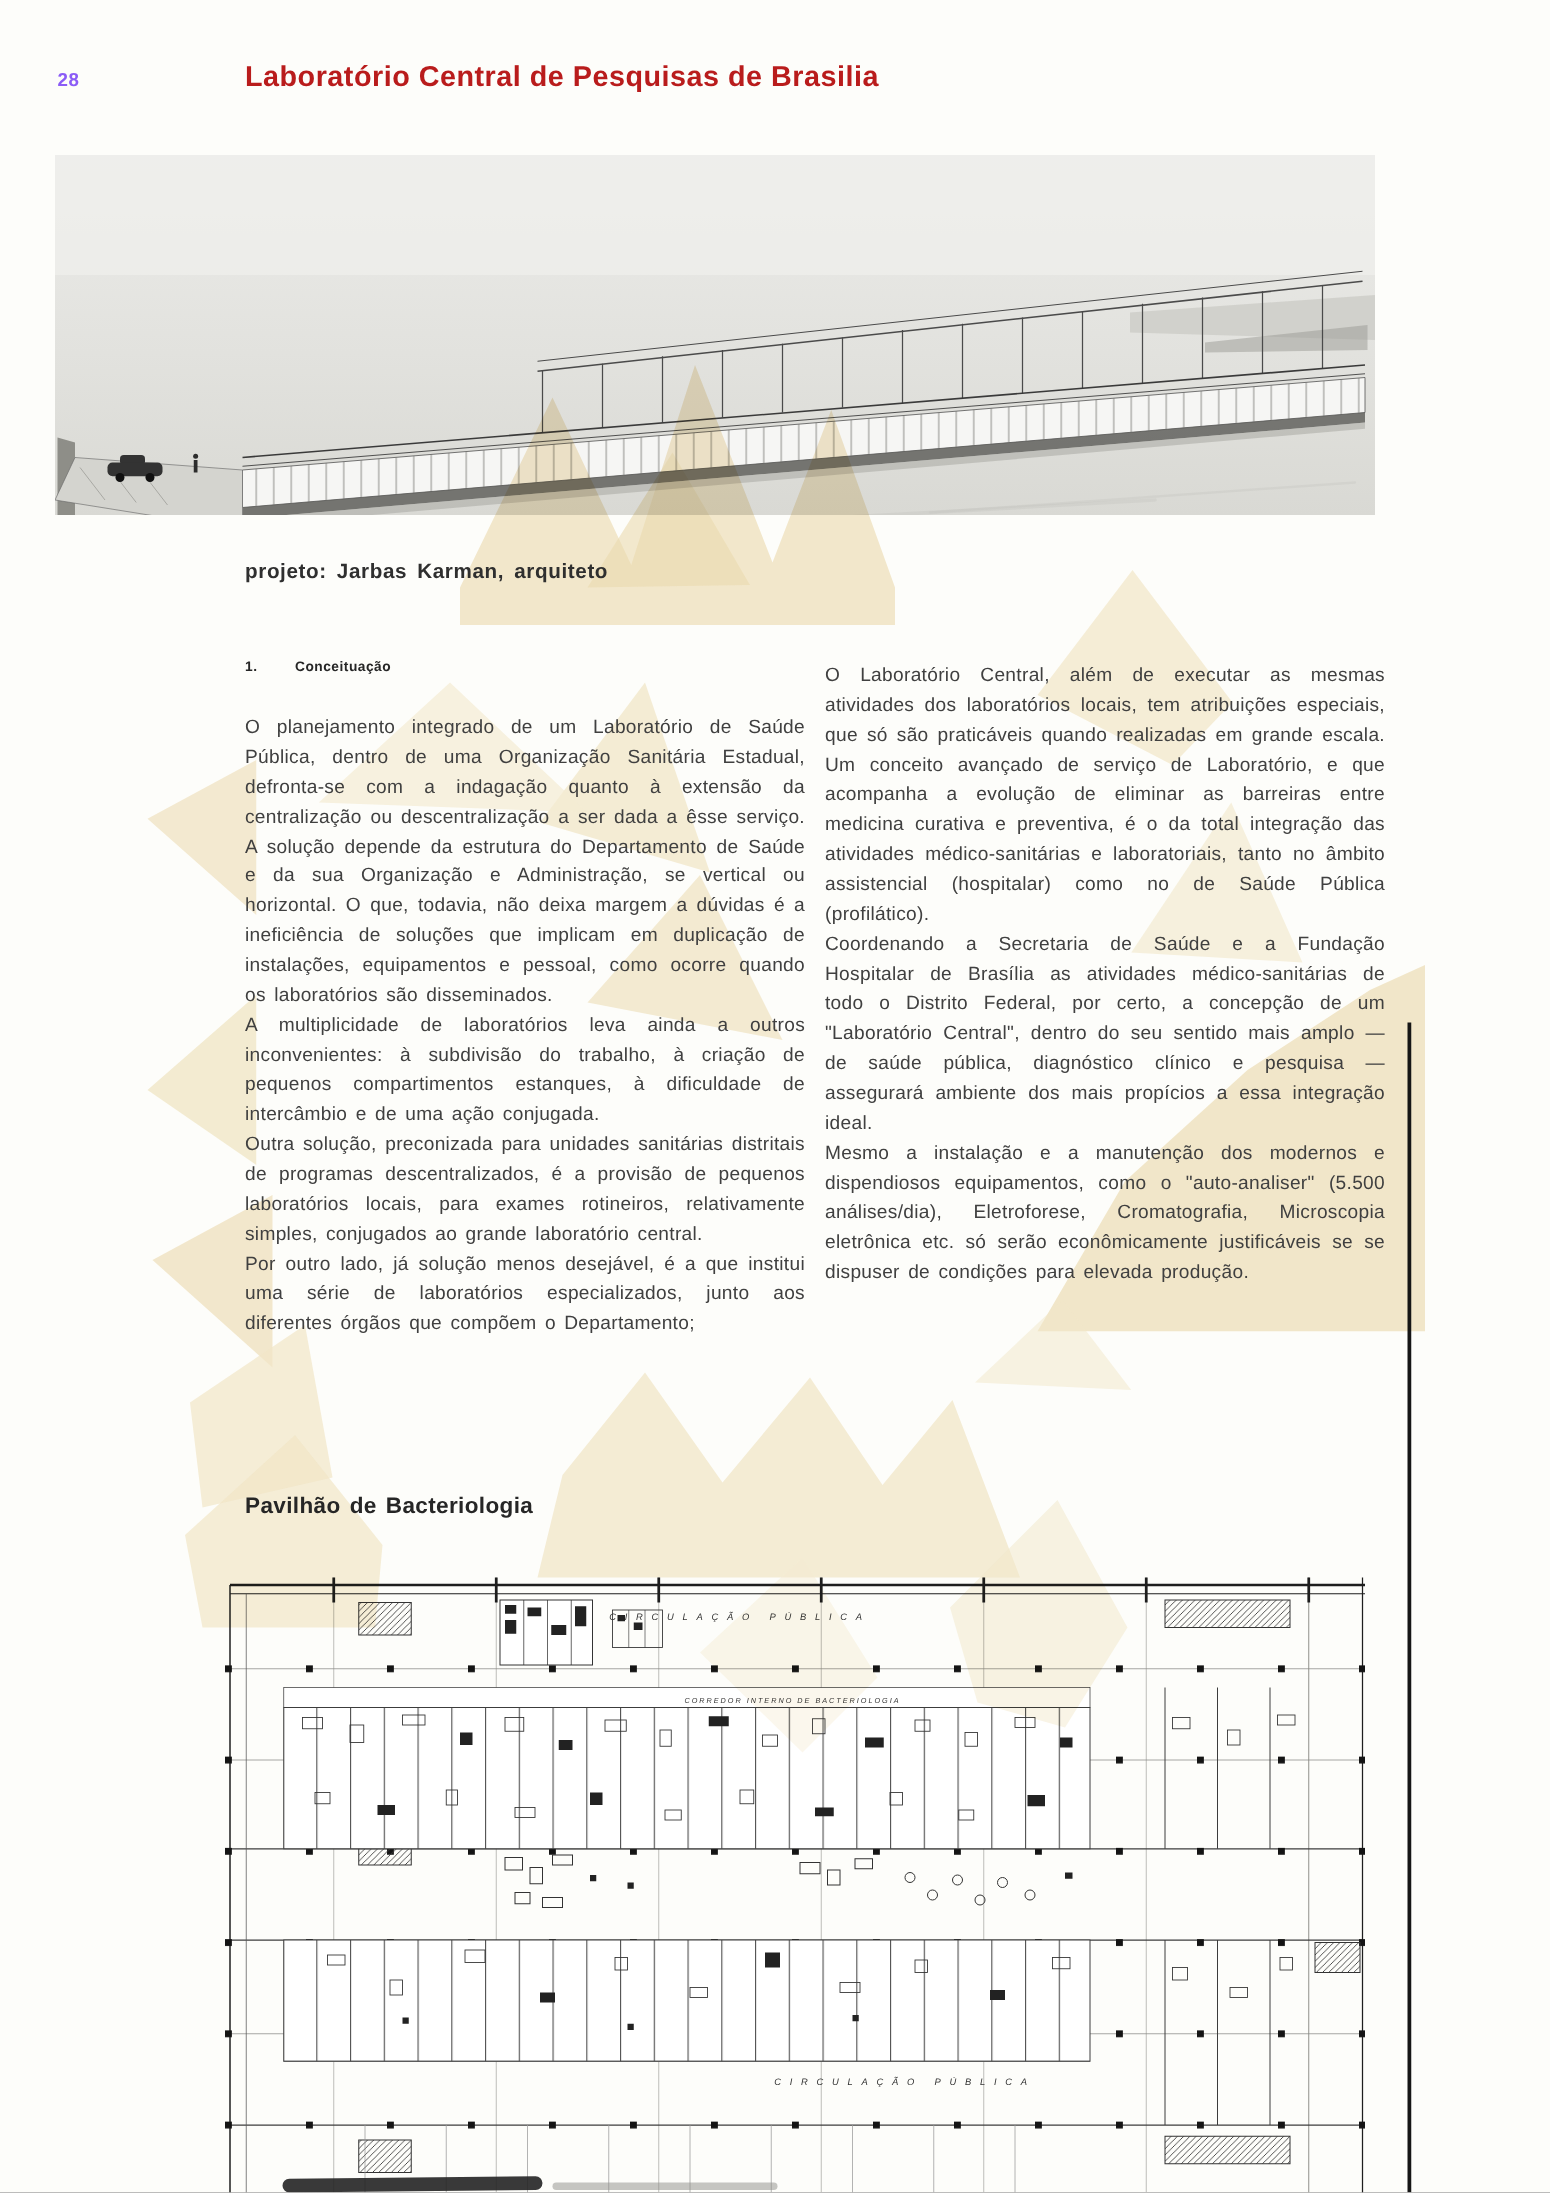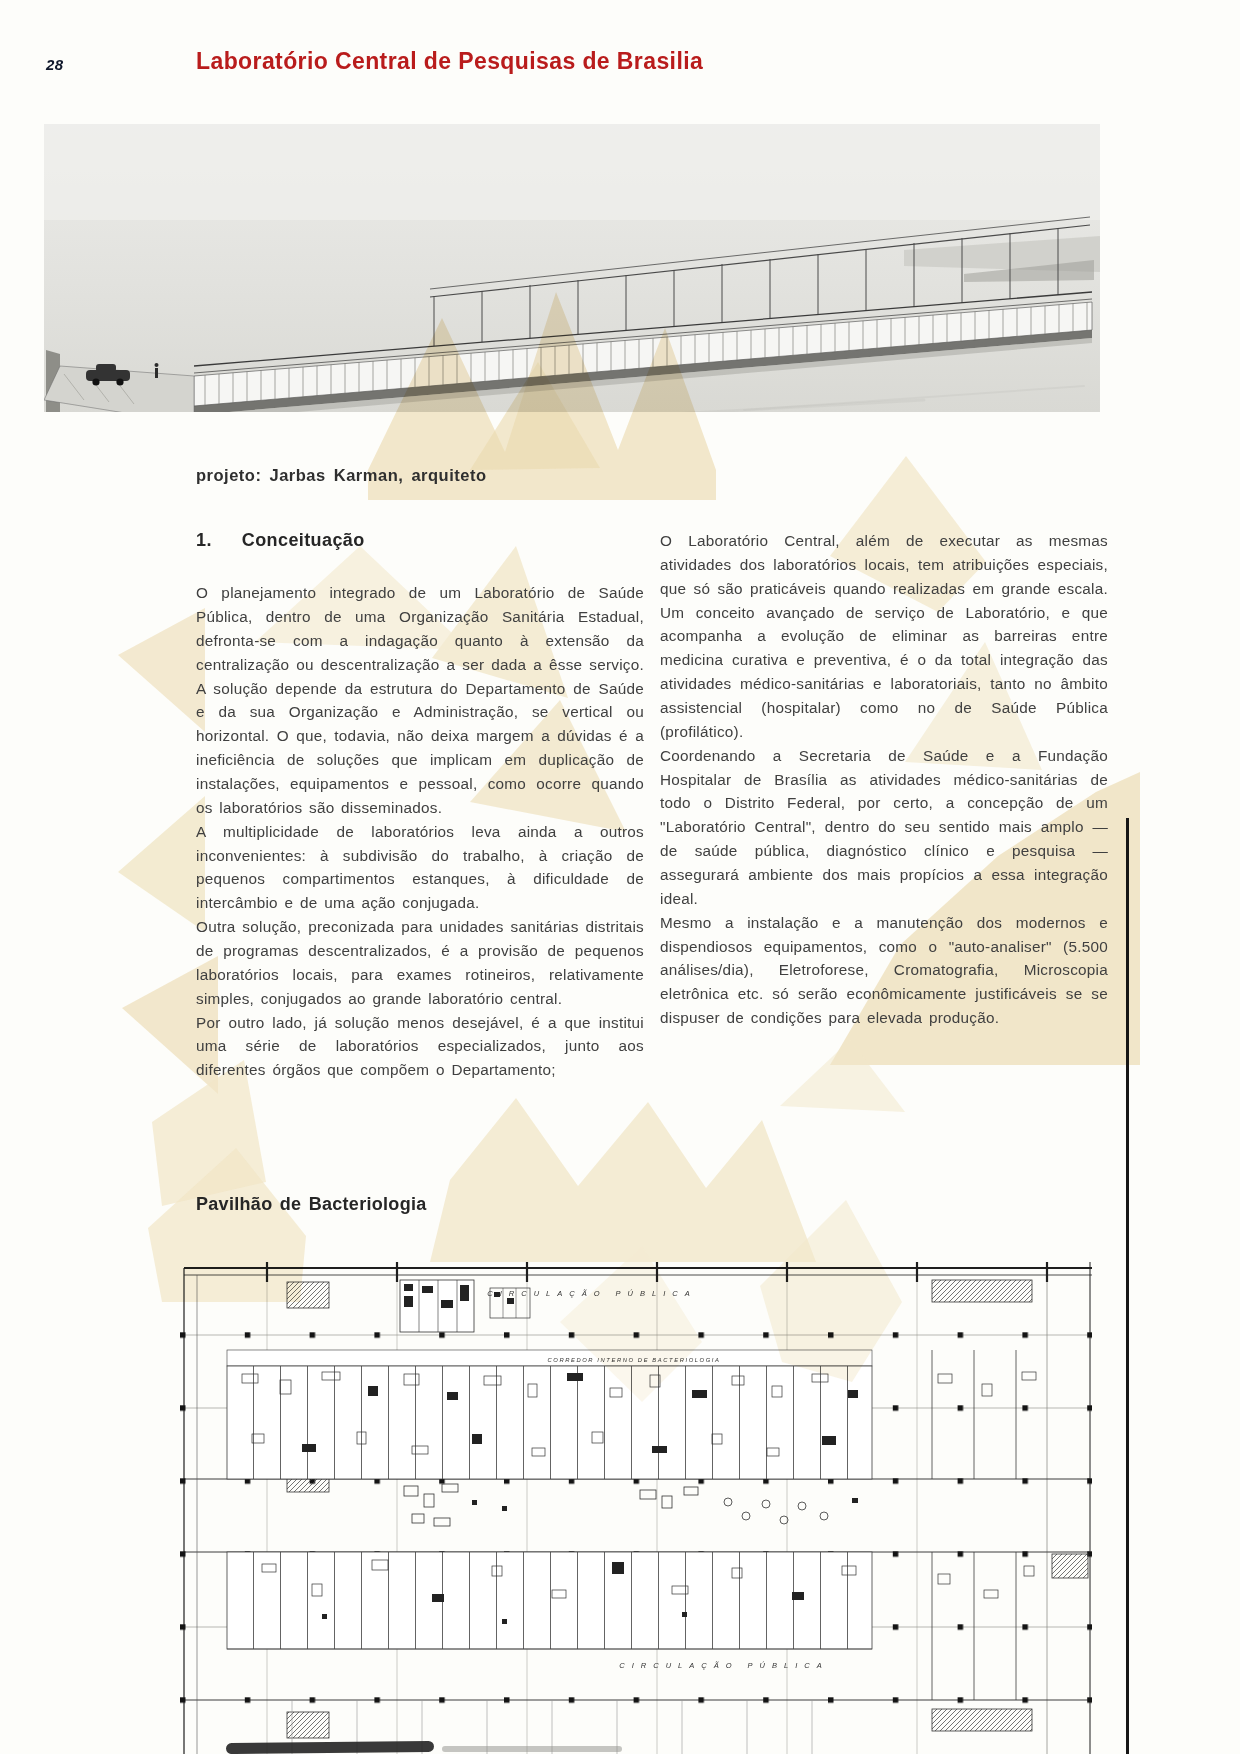--- a/index.html
+++ b/index.html
@@ -10,37 +10,37 @@
     overflow:hidden;
     font-family:"Liberation Sans", sans-serif;
     color:#3c3c3c;
   }
   .layer-art{position:absolute;z-index:1;}
   .watermark{position:absolute;left:0;top:0;z-index:2;pointer-events:none;mix-blend-mode:multiply;}
   .layer-text{position:absolute;z-index:3;}
 
   .page-number{
     left:46px;top:56px;
-    font-size:15px;font-weight:bold;color:#0f172a;letter-spacing:.5px;font-style:italic;
+    font-size:15px;font-weight:bold;color:#8b5cf6;letter-spacing:.5px;
   }
   .page-title{
     left:196px;top:48px;
     font-size:23px;font-weight:bold;color:#b91c1c;letter-spacing:.4px;
   }
   .hero{left:44px;top:124px;width:1056px;height:288px;}
   .hero svg{display:block;}
   .hero-caption{
-    left:196px;top:466px;
+    left:196px;top:448px;
     font-size:16.5px;font-weight:600;color:#2f2f2f;letter-spacing:.5px;word-spacing:3px;
   }
   .col{width:448px;font-size:15.3px;line-height:1.56;text-align:justify;color:#404040;}
   .col p{margin:0;letter-spacing:.25px;word-spacing:2.2px;}
   .col-left{left:196px;top:526px;}
   .col-right{left:660px;top:529px;}
-  .section-head{margin:0 0 27px 0;font-size:18px;font-weight:bold;color:#262626;letter-spacing:.4px;}
+  .section-head{margin:0 0 27px 0;font-size:11px;font-weight:bold;color:#262626;letter-spacing:.4px;}
   .section-head .num{margin-right:30px;}
   .plan-caption{
     left:196px;top:1194px;
     font-size:18px;font-weight:bold;color:#262626;letter-spacing:.3px;word-spacing:2px;
   }
   .plan{left:172px;top:1254px;width:924px;height:528px;font-style:italic;}
   .edge-rule{
     left:1126px;top:818px;width:3px;height:936px;
     background:#161616;
   }

